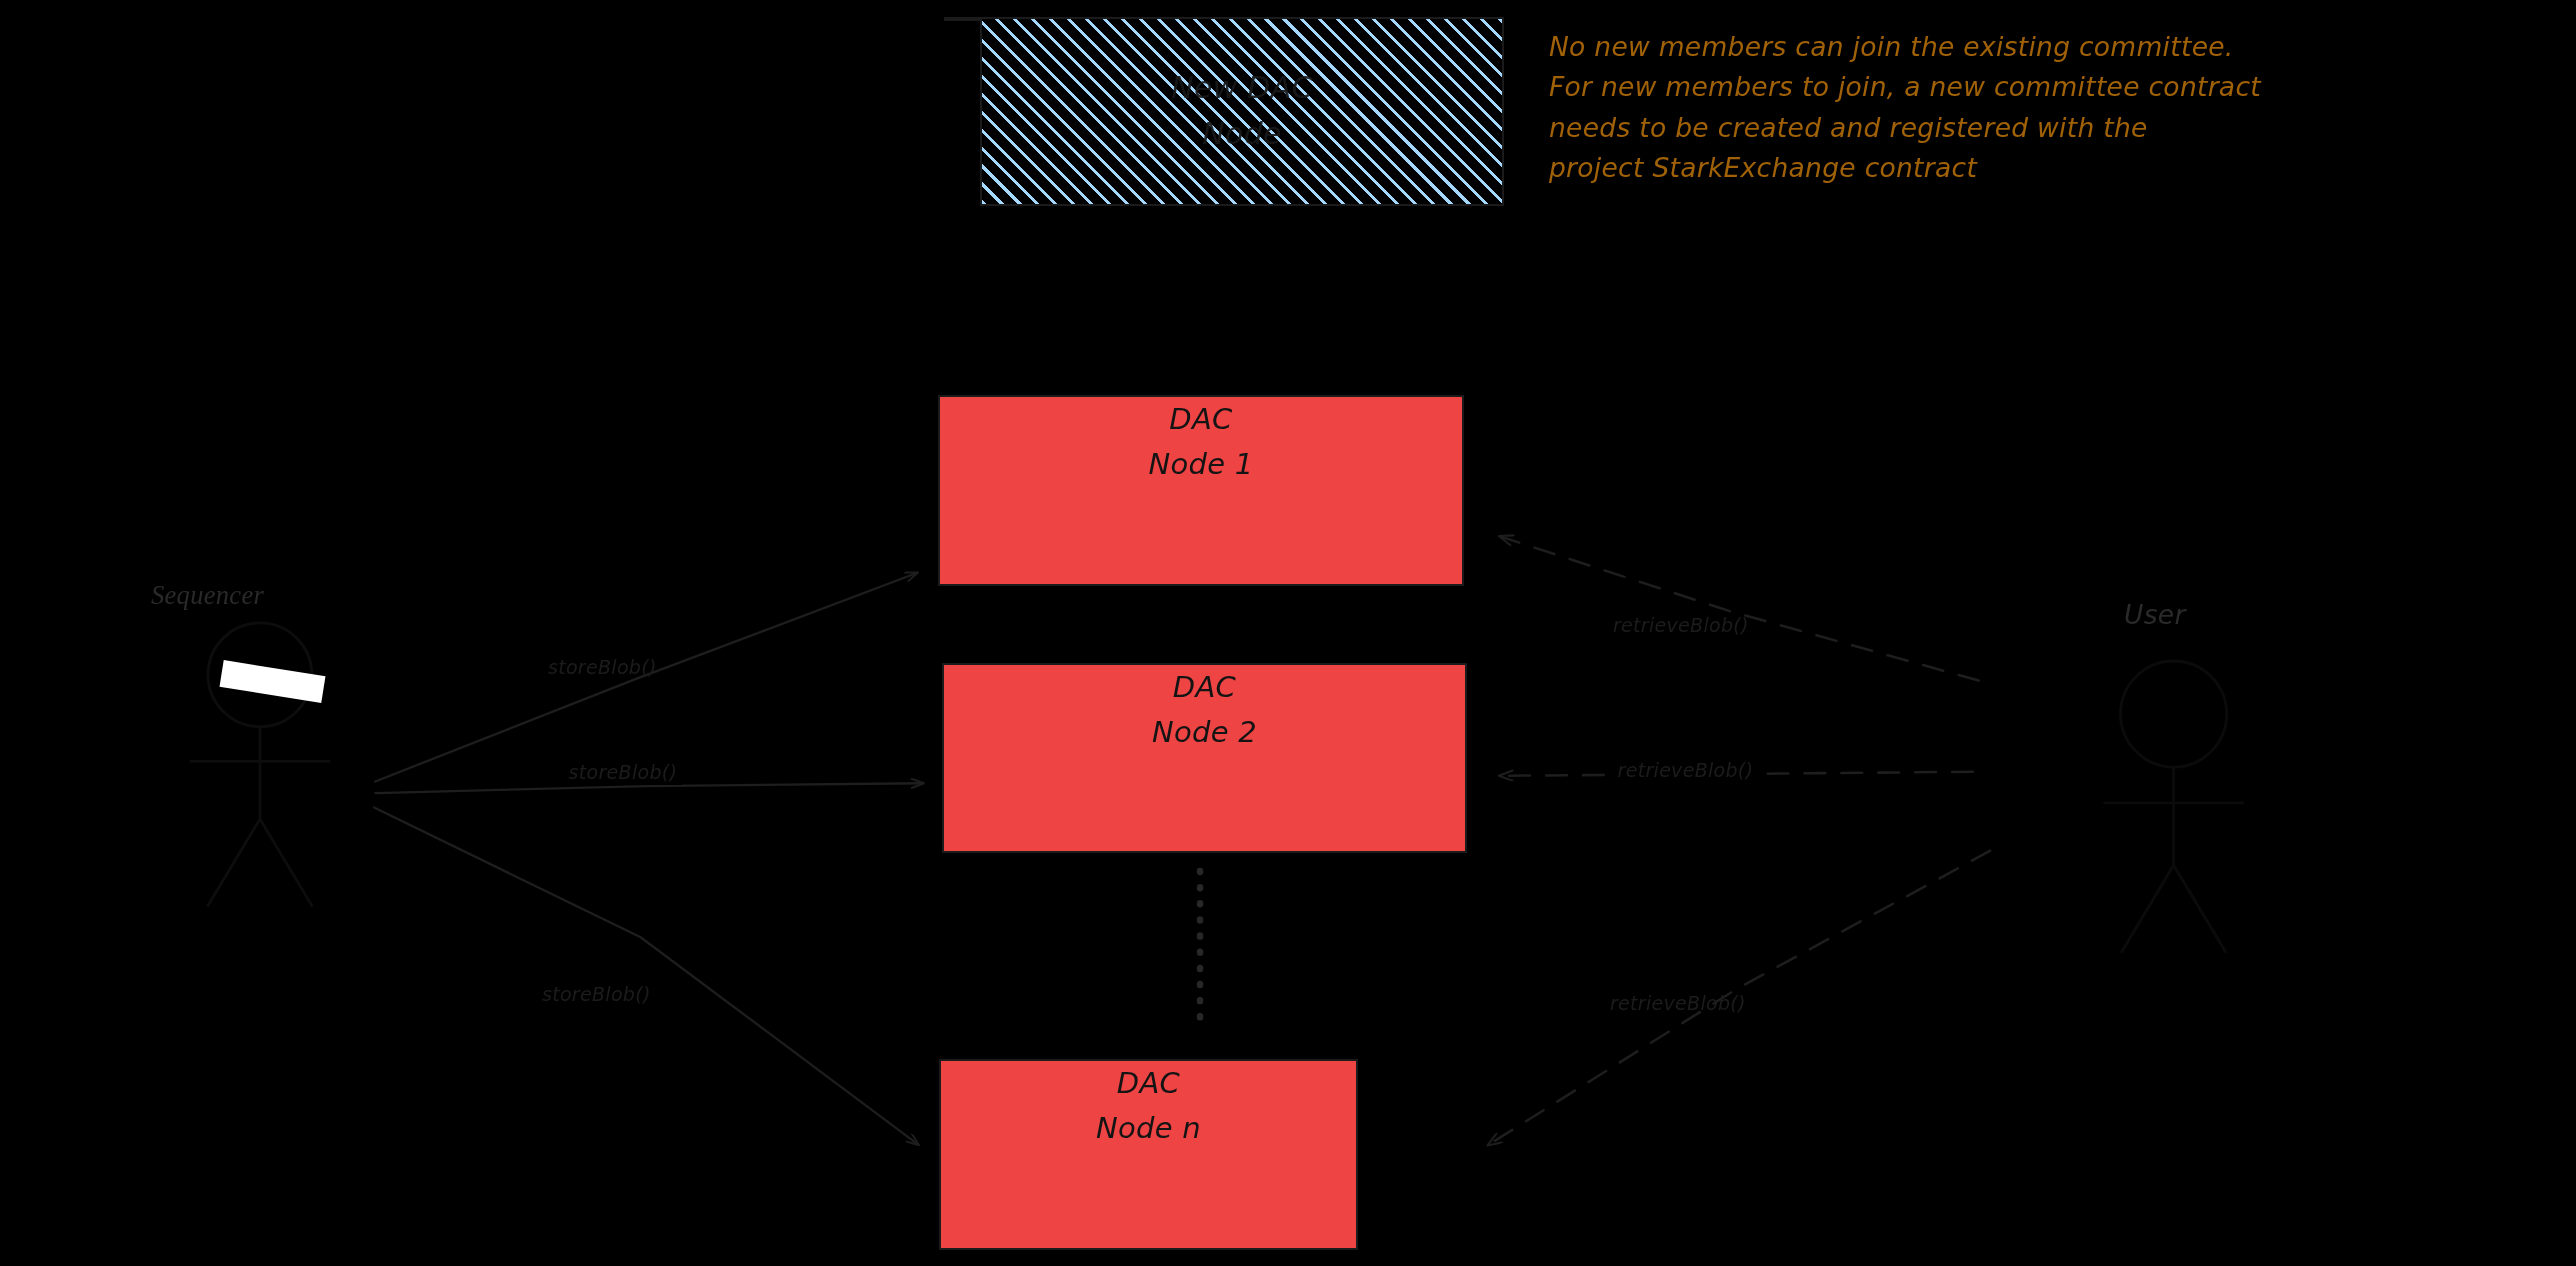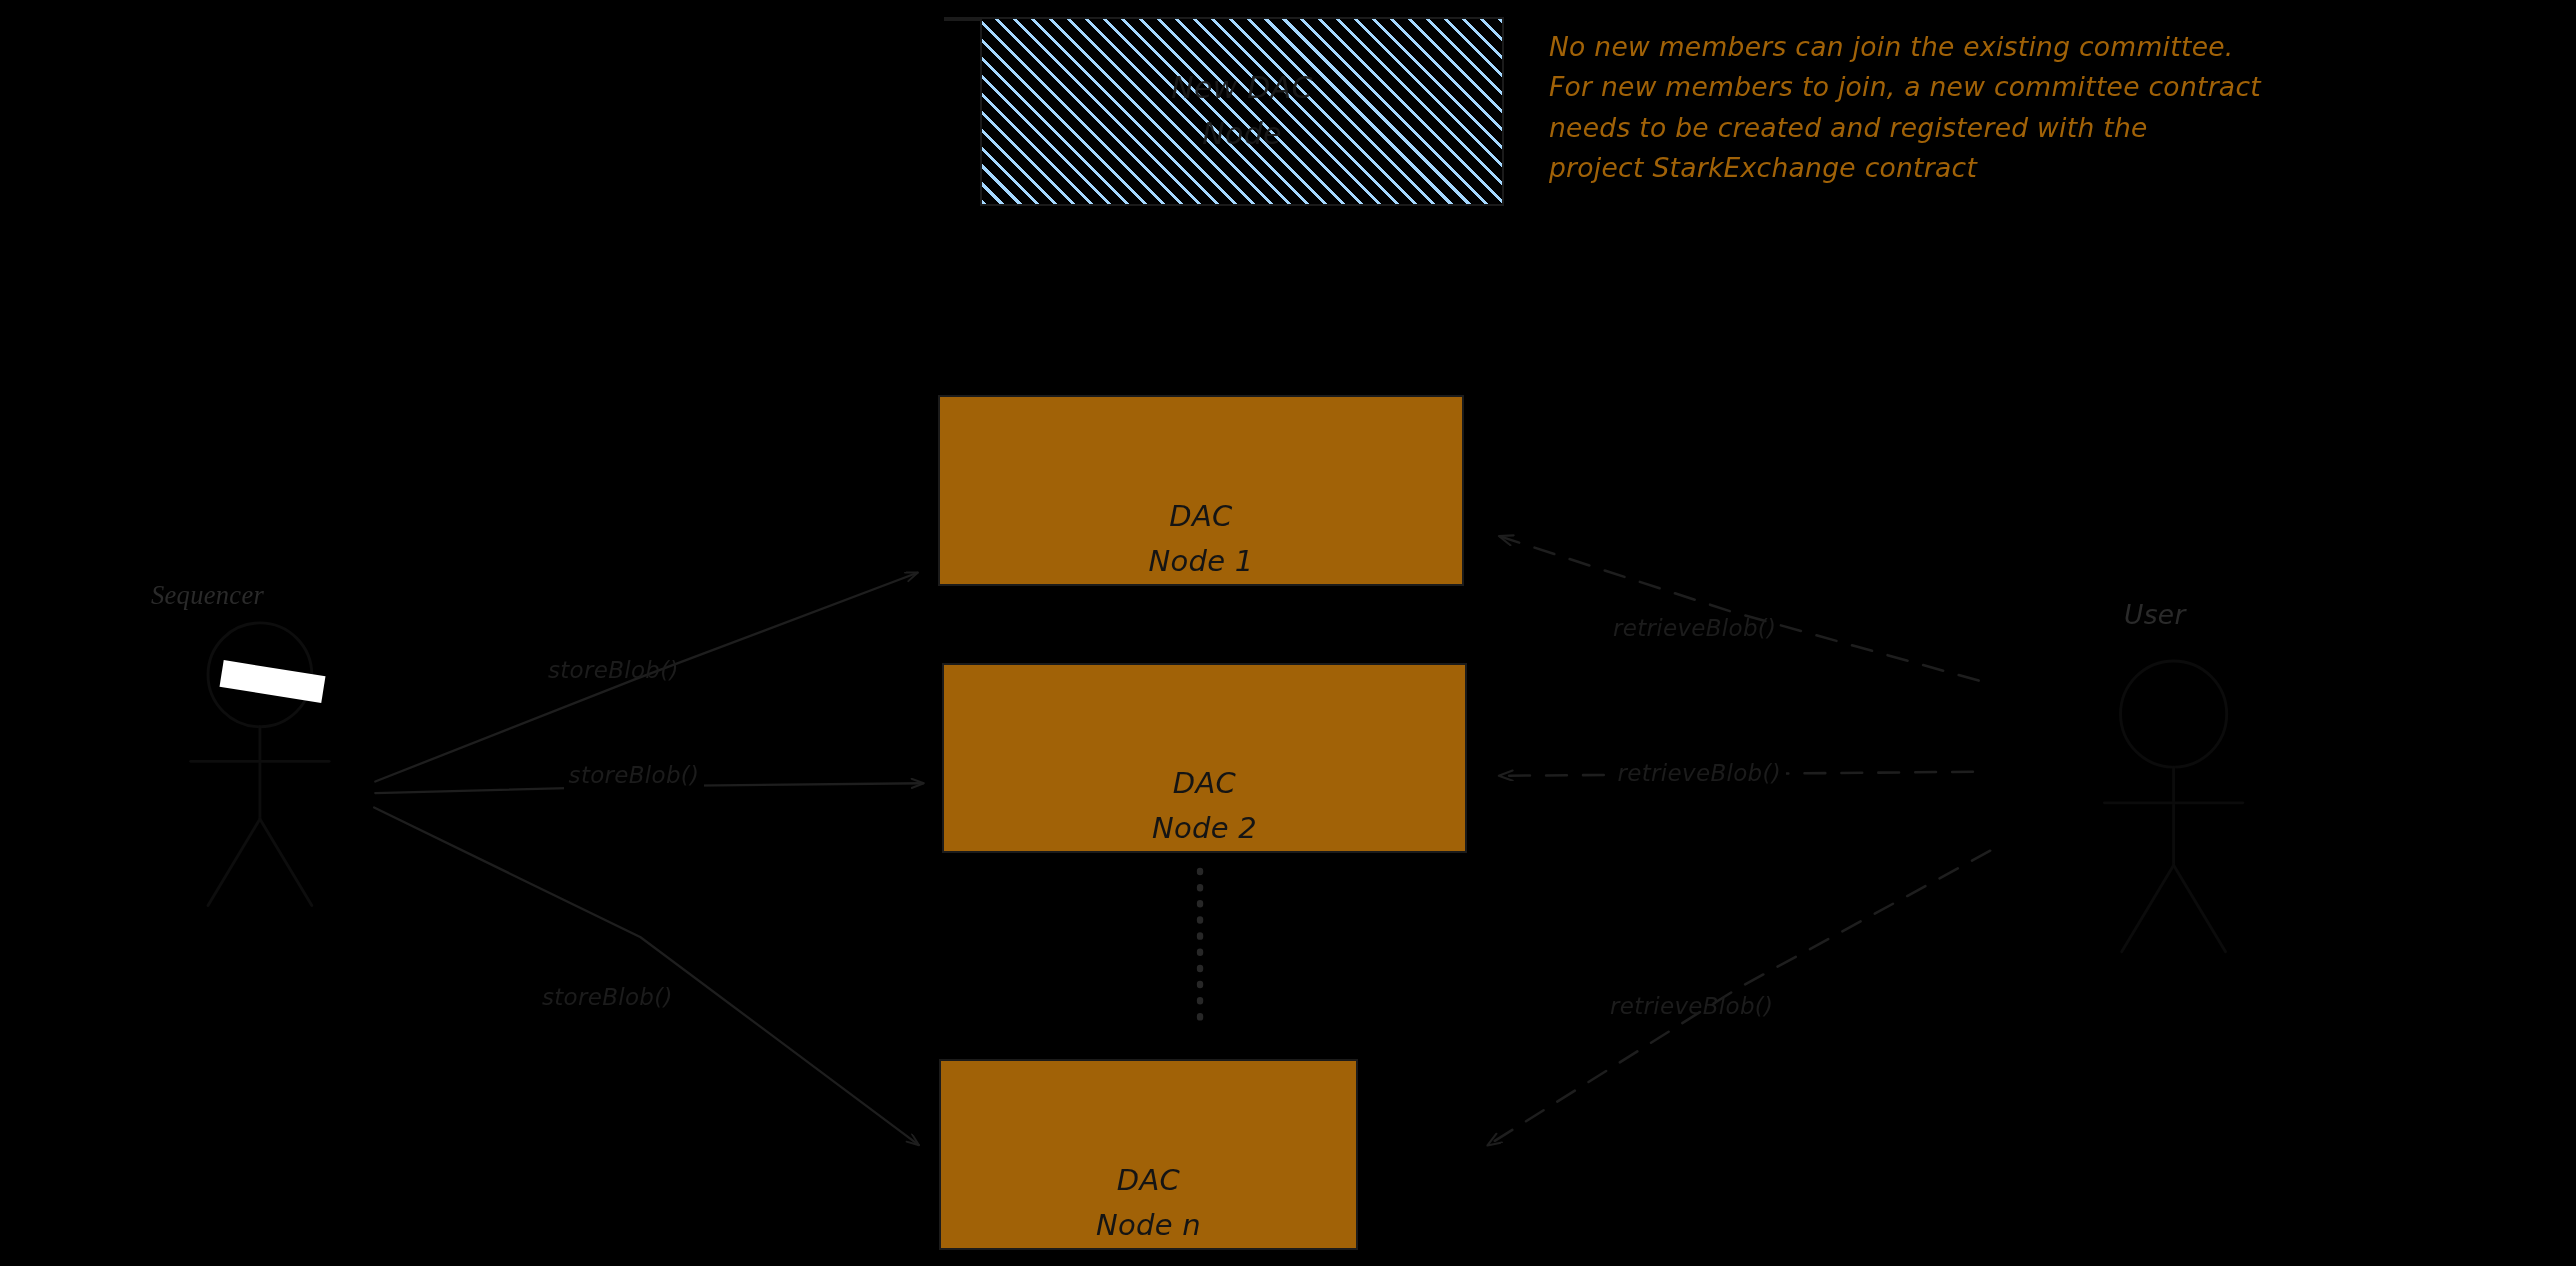--- a/index.html
+++ b/index.html
@@ -31,38 +31,38 @@
     position:absolute;
     text-align:center;
     font-size:29px;
     color:#141414;
     line-height:1.55;
     white-space:pre;
     pointer-events:none;
   }
   .edgelabel{
     position:absolute;
-    font-size:23px;
+    font-size:19px;
     color:#1c1c1c;
     white-space:nowrap;
   }
   .actorlabel{
     position:absolute;
     font-size:26.5px;
     color:#2a2a2a;
     white-space:nowrap;
   }
 
   
   .nodebox{
     position:absolute;
-    background:#a16207;
+    background:#ef4444;
     border:2.3px solid #1b1b1b;
     box-sizing:border-box;
-    display:flex;align-items:flex-end;justify-content:center;
+    display:flex;align-items:flex-start;justify-content:center;
   }
   .hatchbox{
     position:absolute;
     box-sizing:border-box;
     border:2.3px solid #1b1b1b;
     background:
       repeating-linear-gradient(
         45deg,
         #a5d8ff 0px, #a5d8ff 2.9px,
         #000000 2.9px, #000000 12.7px

